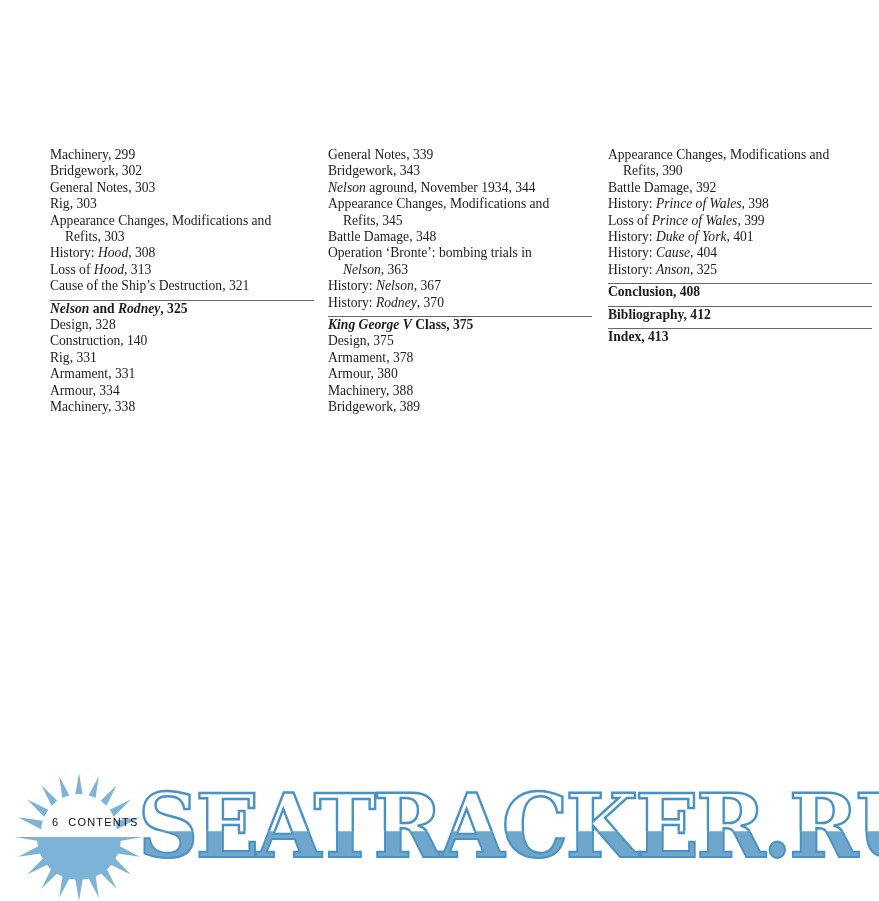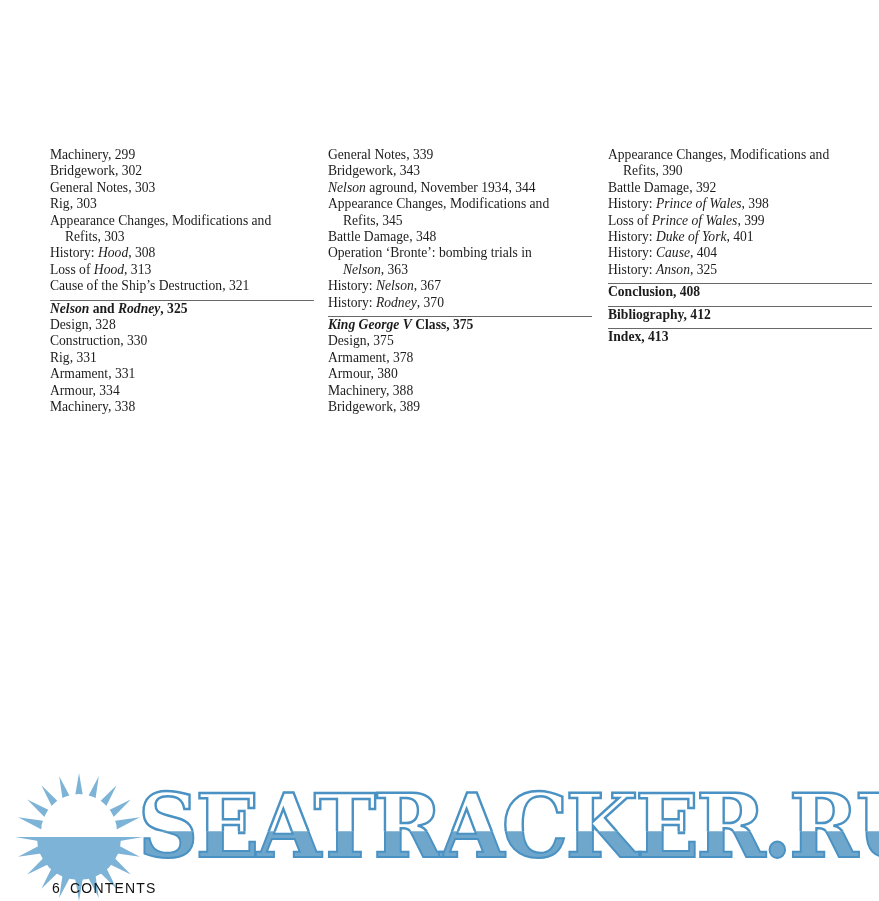--- a/index.html
+++ b/index.html
@@ -40,23 +40,23 @@
   }
   .wm-bottom{
     color:var(--wm-fill,#6fa6cc);
     -webkit-text-stroke:2px var(--wm-stroke,#4a92c3);
     clip-path:inset(56% 0 0 0);
   }
   
   .sun{position:absolute;left:14px;top:772px;width:130px;height:130px;z-index:1;}
   
   .footer{
-    position:absolute;left:52px;top:880px;z-index:3;
+    position:absolute;left:52px;top:816px;z-index:3;
     font-family:"Liberation Sans",sans-serif;
-    font-size:14px;letter-spacing:1.2px;color:#111;font-weight:500;
+    font-size:11px;letter-spacing:1.2px;color:#111;font-weight:500;
     white-space:nowrap;
   }
   .footer .pgnum{margin-right:9px;}
 </style>
 </head>
 <body>
 
 <div class="page">
 
   <main class="toc">
@@ -68,21 +68,21 @@
           <div class="entry"><span>Rig, 303</span></div>
           <div class="entry"><span>Appearance Changes, Modifications and</span><br><span>Refits, 303</span></div>
           <div class="entry"><span>History: </span><span class="s-i">Hood</span><span>, 308</span></div>
           <div class="entry"><span>Loss of </span><span class="s-i">Hood</span><span>, 313</span></div>
           <div class="entry"><span>Cause of the Ship’s Destruction, 321</span></div>
         </div>
         <div class="divider"></div>
         <div class="block">
           <div class="entry"><span class="s-bi">Nelson</span><span class="s-b"> and </span><span class="s-bi">Rodney</span><span class="s-b">, 325</span></div>
           <div class="entry"><span>Design, 328</span></div>
-          <div class="entry"><span>Construction, 330</span></div>
+          <div class="entry"><span>Construction, 140</span></div>
           <div class="entry"><span>Rig, 331</span></div>
           <div class="entry"><span>Armament, 331</span></div>
           <div class="entry"><span>Armour, 334</span></div>
           <div class="entry"><span>Machinery, 338</span></div>
         </div>
       </section>
     <section class="col" style="left:328px">
         <div class="block">
           <div class="entry"><span>General Notes, 339</span></div>
           <div class="entry"><span>Bridgework, 343</span></div>

